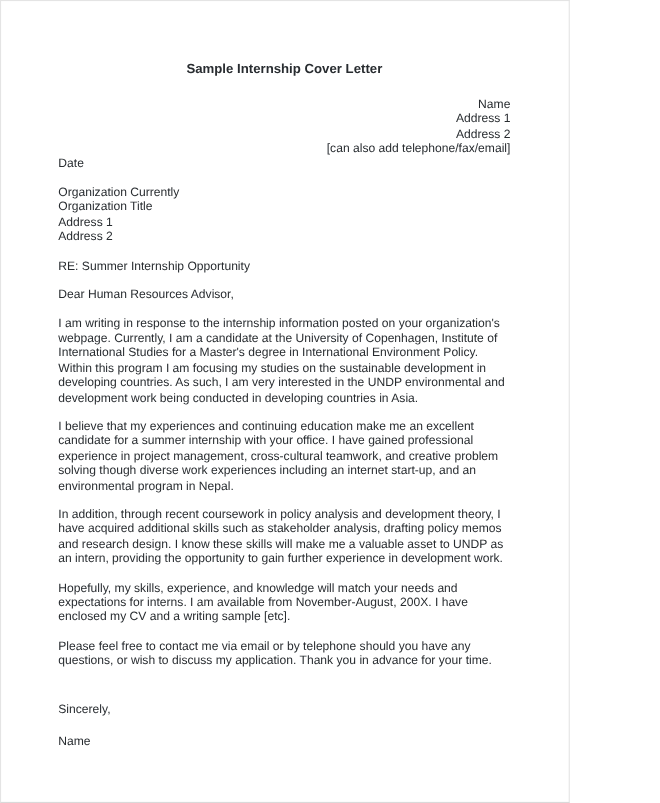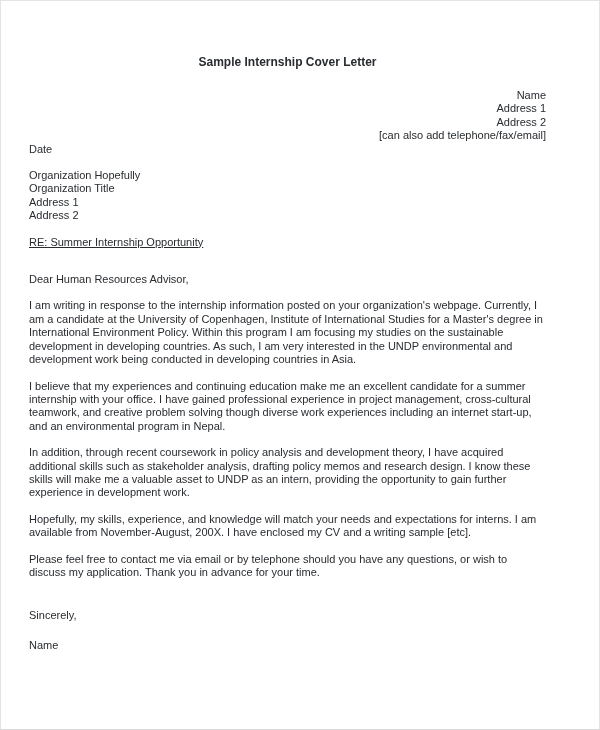--- a/index.html
+++ b/index.html
@@ -2,27 +2,27 @@
 <html><head>
 <meta charset="utf-8">
 <style>
   html, body {
     margin: 0;
     padding: 0;
     background: #ffffff;
   }
   .page {
     position: relative;
-    width: 600px;
+    width: 518px;
     height: 730px;
     box-sizing: border-box;
     background: #ffffff;
     border: 1px solid #e4e4e4;
     border-bottom-color: #d9d9d9;
-    padding: 54px 53px 0 28px;
+    padding: 54px 53px 0 52px;
     font-family: "Liberation Sans", "DejaVu Sans", sans-serif;
     font-size: 11px;
     line-height: 13.4px;
     color: #282c30;
     overflow: hidden;
   }
   .title {
     font-size: 12px;
     line-height: 14px;
     font-weight: 700;
@@ -35,22 +35,21 @@
   .sender {
     text-align: right;
   }
   .date {
     margin-bottom: 13px;
   }
   .recipient {
     margin-bottom: 13px;
   }
   .subject {
-    margin-bottom: 24px;
-    text-decoration: underline;
+    margin-bottom: 13px;
   }
   .salutation {
     margin-bottom: 13px;
   }
   .para {
     margin: 0 0 13px 0;
   }
   .closing {
     margin-top: 30px;
     margin-bottom: 16px;
@@ -66,21 +65,21 @@
   <div class="sender">
     <div class="line">Name</div>
     <div class="line">Address 1</div>
     <div class="line">Address 2</div>
     <div class="line">[can also add telephone/fax/email]</div>
   </div>
 
   <div class="line date">Date</div>
 
   <div class="recipient">
-    <div class="line">Organization Hopefully</div>
+    <div class="line">Organization Currently</div>
     <div class="line">Organization Title</div>
     <div class="line">Address 1</div>
     <div class="line">Address 2</div>
   </div>
 
   <div class="line subject">RE: Summer Internship Opportunity</div>
 
   <div class="line salutation">Dear Human Resources Advisor,</div>
 
   <p class="para">I am writing in response to the internship information posted on your organization's webpage. Currently, I am a candidate at the University of Copenhagen, Institute of International Studies for a Master's degree in International Environment Policy. Within this program I am focusing my studies on the sustainable development in developing countries. As such, I am very interested in the UNDP environmental and development work being conducted in developing countries in Asia.</p>

